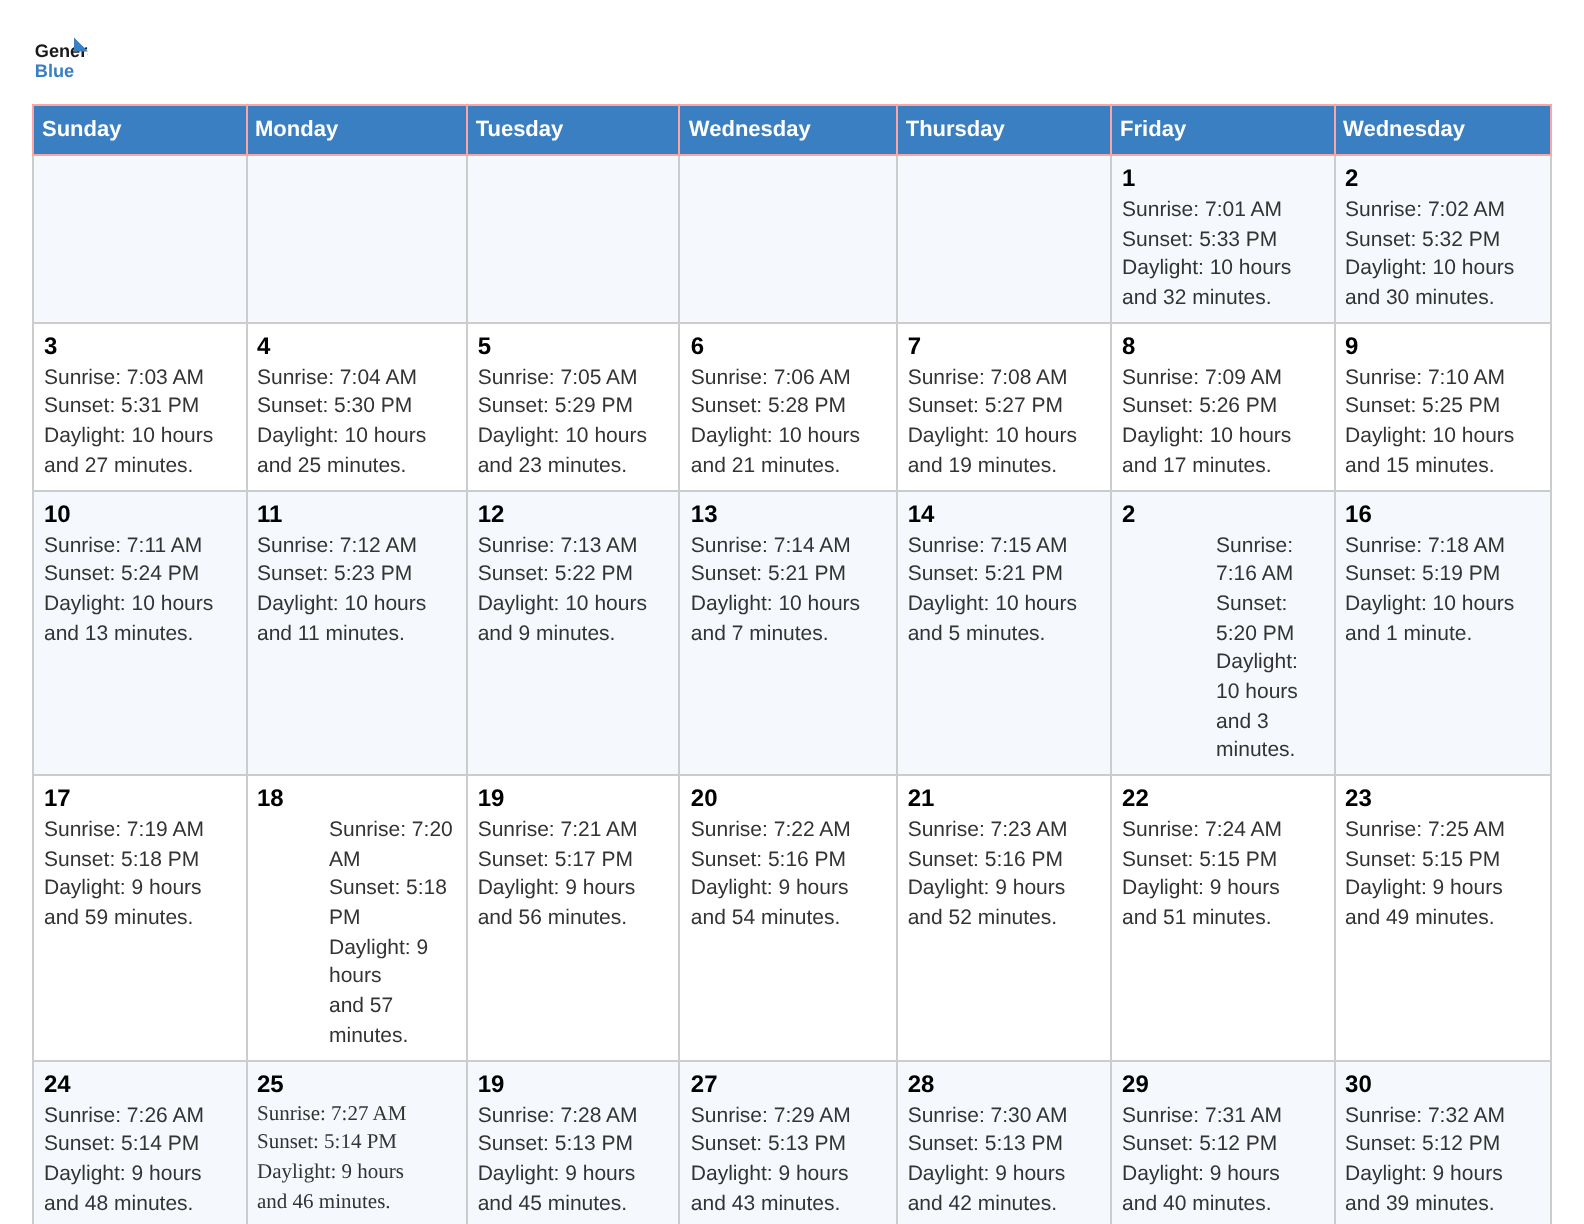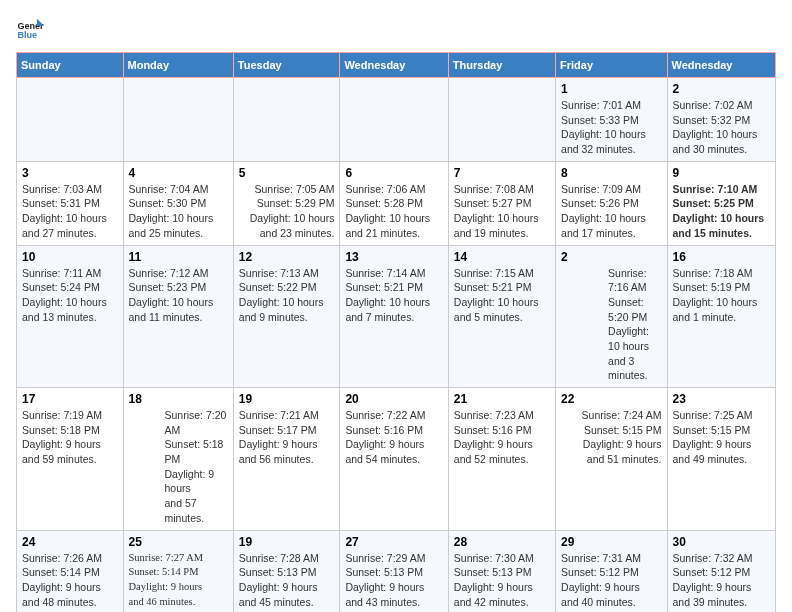--- a/index.html
+++ b/index.html
@@ -140,21 +140,21 @@
         </td>
         <td>
           <span class="day-num">4</span>
           <div class="day-info" style="white-space: pre-line;">Sunrise: 7:04 AM
 Sunset: 5:30 PM
 Daylight: 10 hours
 and 25 minutes.</div>
         </td>
         <td>
           <span class="day-num">5</span>
-          <div class="day-info" style="white-space: pre-line; text-align: right;">Sunrise: 7:05 AM
+          <div class="day-info" style="white-space: pre-line;">Sunrise: 7:05 AM
 Sunset: 5:29 PM
 Daylight: 10 hours
 and 23 minutes.</div>
         </td>
         <td>
           <span class="day-num">6</span>
           <div class="day-info" style="white-space: pre-line;">Sunrise: 7:06 AM
 Sunset: 5:28 PM
 Daylight: 10 hours
 and 21 minutes.</div>
@@ -168,21 +168,21 @@
         </td>
         <td>
           <span class="day-num">8</span>
           <div class="day-info" style="white-space: pre-line;">Sunrise: 7:09 AM
 Sunset: 5:26 PM
 Daylight: 10 hours
 and 17 minutes.</div>
         </td>
         <td>
           <span class="day-num">9</span>
-          <div class="day-info" style="white-space: pre-line; font-weight: bold;">Sunrise: 7:10 AM
+          <div class="day-info" style="white-space: pre-line;">Sunrise: 7:10 AM
 Sunset: 5:25 PM
 Daylight: 10 hours
 and 15 minutes.</div>
         </td>
       </tr>
       <tr>
         <td>
           <span class="day-num">10</span>
           <div class="day-info" style="white-space: pre-line;">Sunrise: 7:11 AM
 Sunset: 5:24 PM
@@ -263,21 +263,21 @@
         </td>
         <td>
           <span class="day-num">21</span>
           <div class="day-info" style="white-space: pre-line;">Sunrise: 7:23 AM
 Sunset: 5:16 PM
 Daylight: 9 hours
 and 52 minutes.</div>
         </td>
         <td>
           <span class="day-num">22</span>
-          <div class="day-info" style="white-space: pre-line; text-align: right;">Sunrise: 7:24 AM
+          <div class="day-info" style="white-space: pre-line;">Sunrise: 7:24 AM
 Sunset: 5:15 PM
 Daylight: 9 hours
 and 51 minutes.</div>
         </td>
         <td>
           <span class="day-num">23</span>
           <div class="day-info" style="white-space: pre-line;">Sunrise: 7:25 AM
 Sunset: 5:15 PM
 Daylight: 9 hours
 and 49 minutes.</div>

